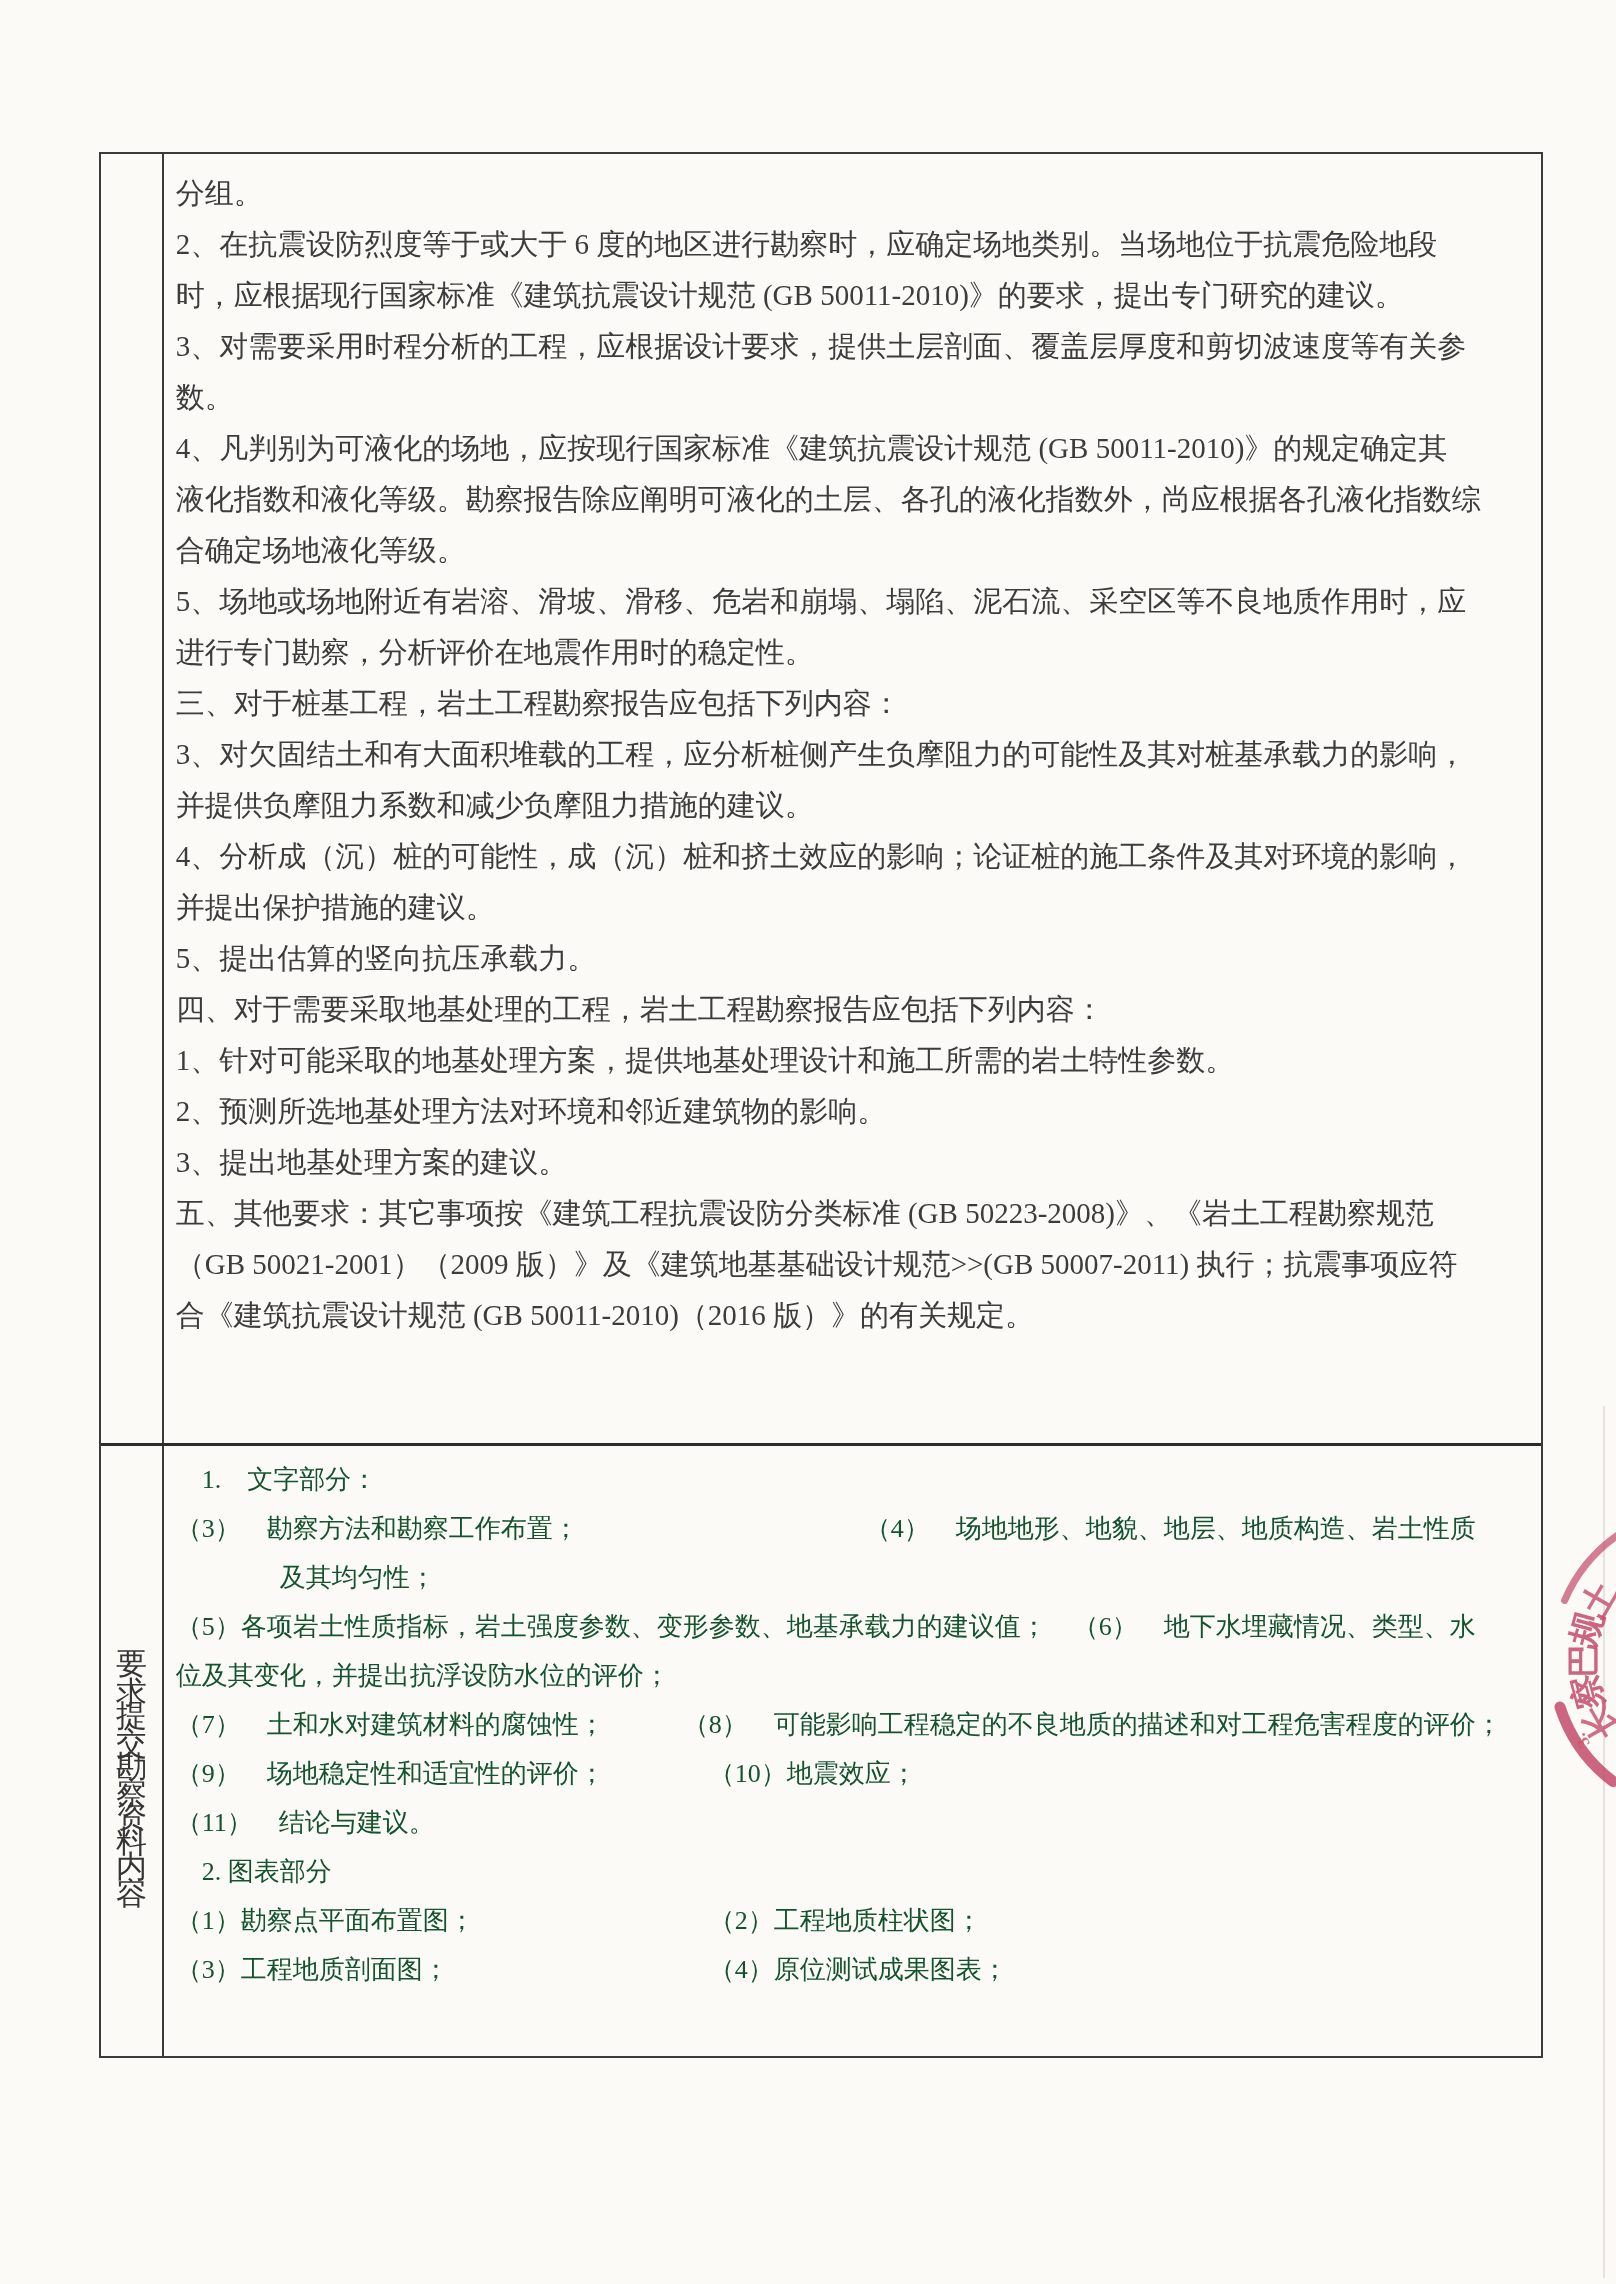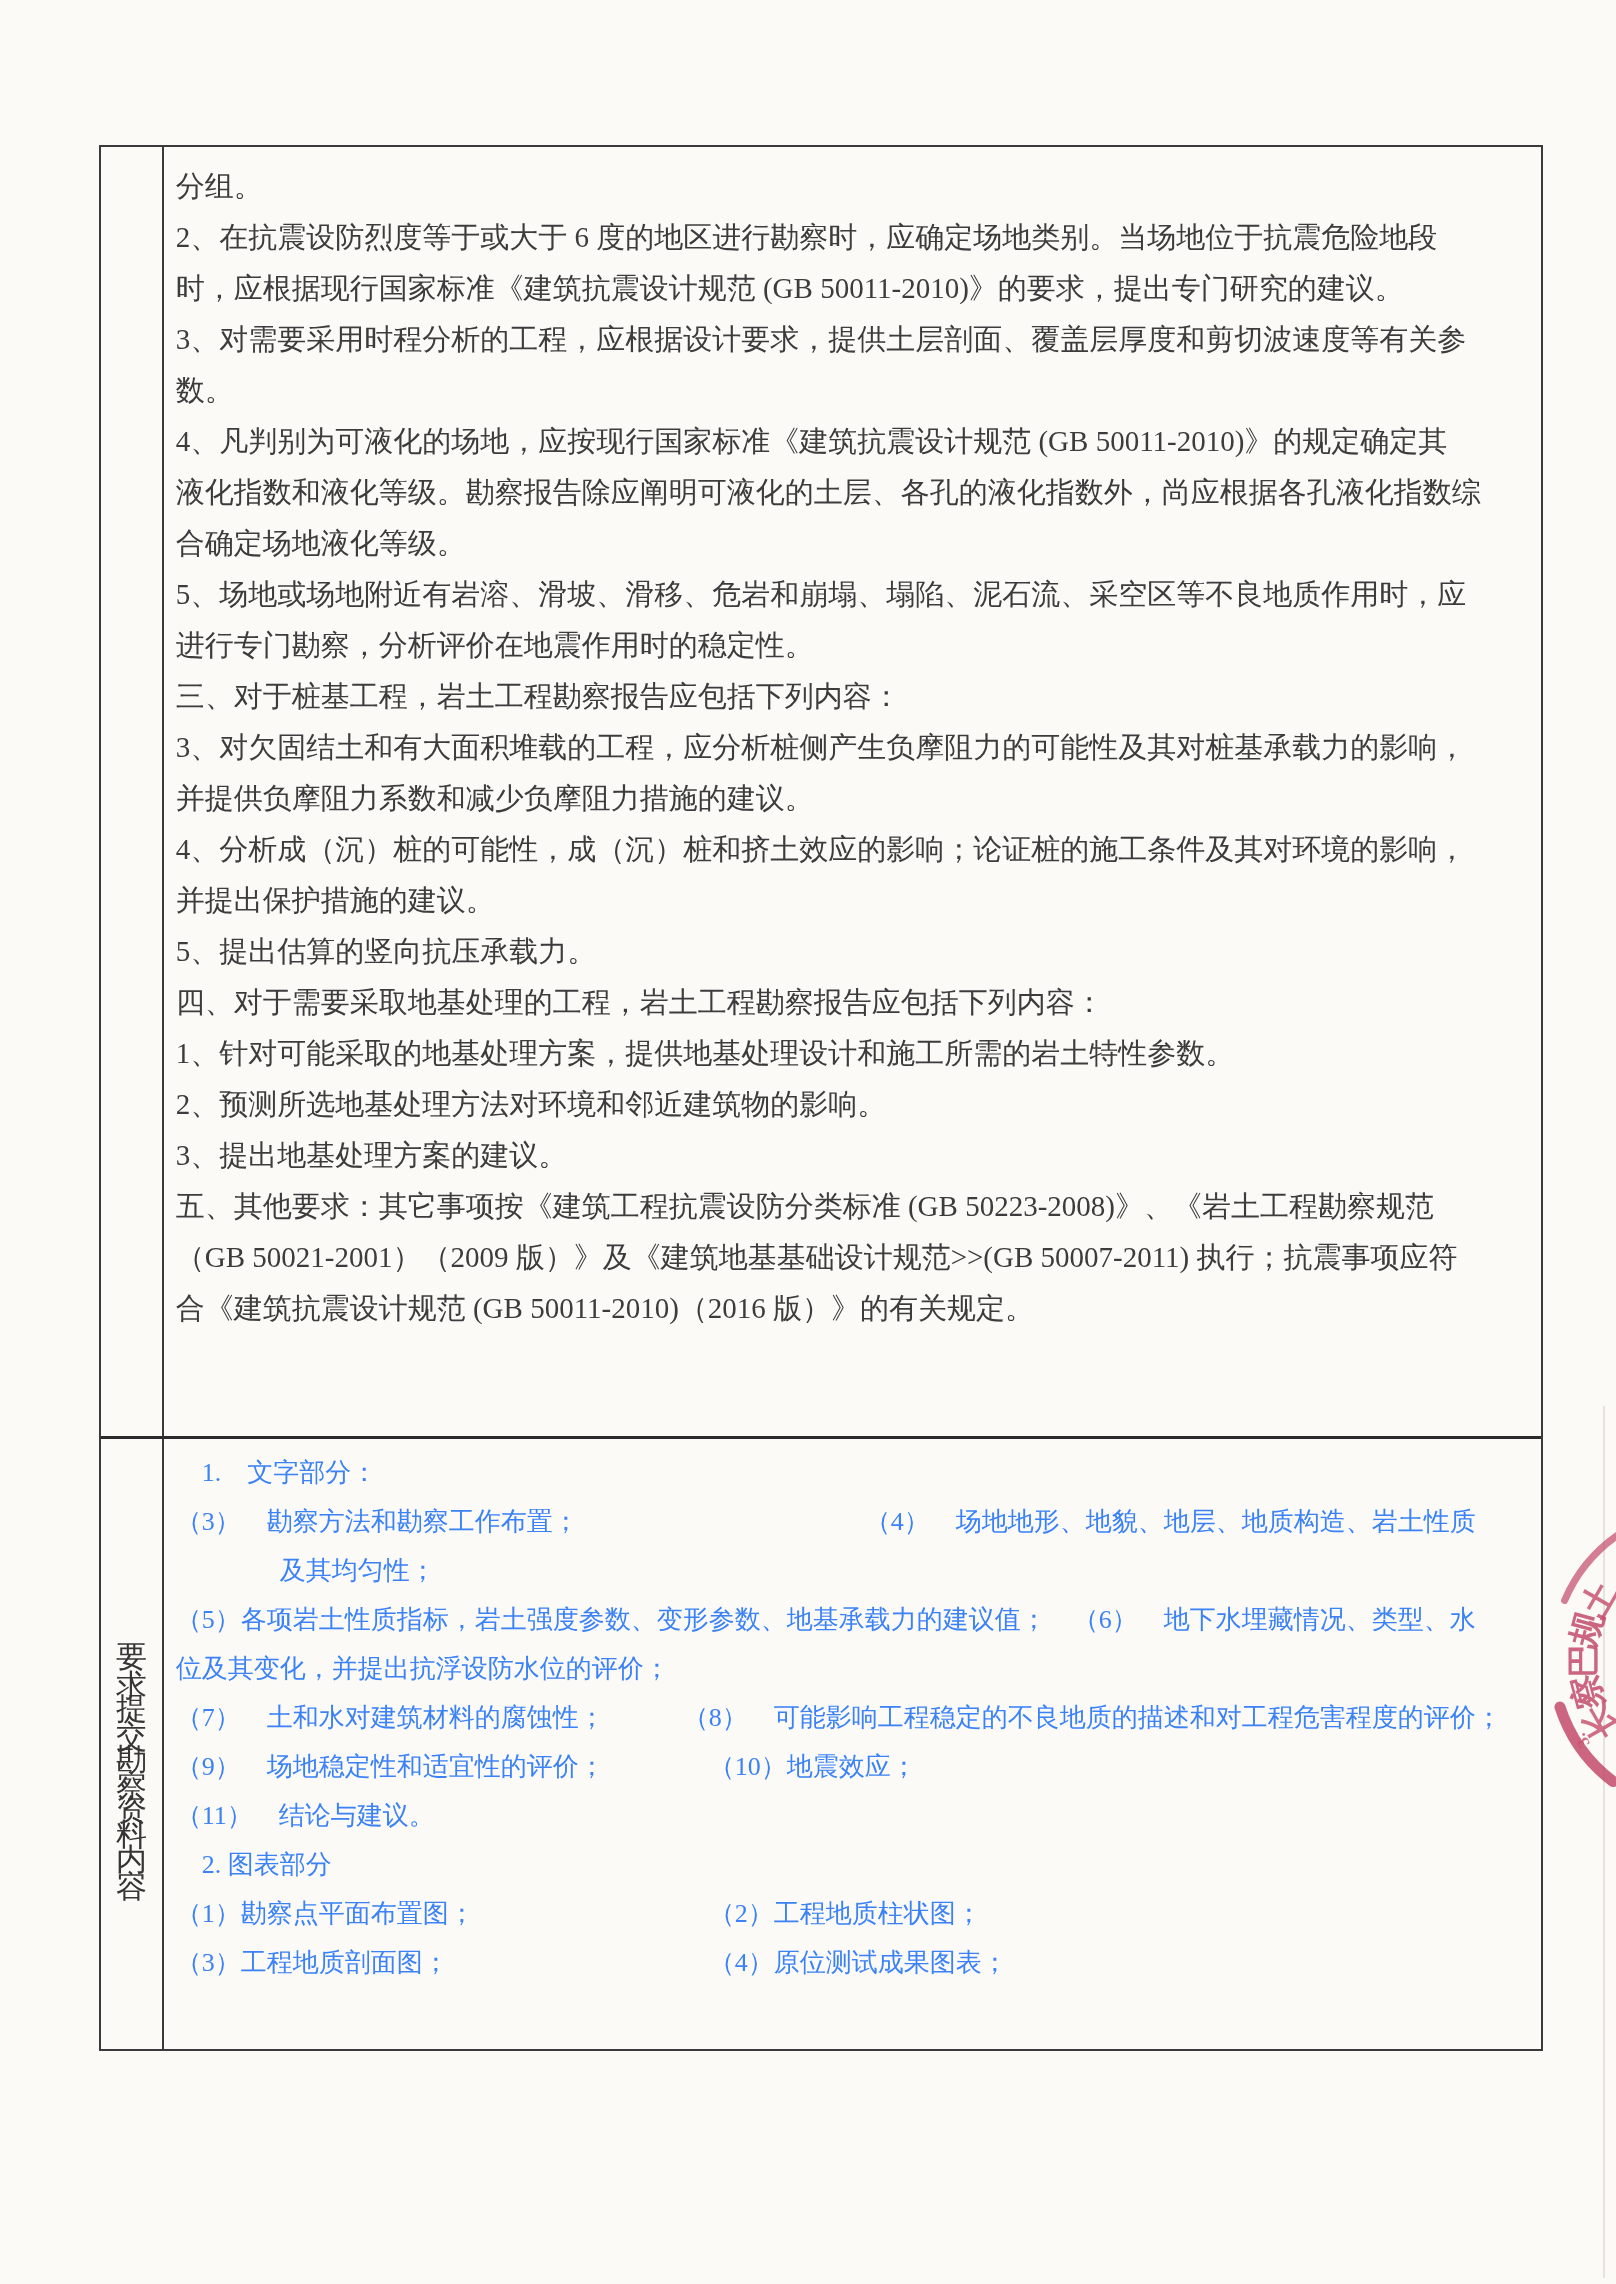--- a/index.html
+++ b/index.html
@@ -6,21 +6,21 @@
   body{
     width:1617px;height:2284px;
     background:#e9e7e3;
     font-family:"Liberation Serif","DejaVu Serif",serif;
   }
   .sheet{
     position:relative;width:1617px;height:2284px;
     background:#fbfaf7;overflow:hidden;
   }
   .doc-table{
-    position:absolute;left:99px;top:145px;
+    position:absolute;left:99px;top:152px;
     width:1444px;height:1906px;
     border:2.6px solid #3a3a3a;
     box-sizing:border-box;
     display:flex;flex-direction:column;
     background:transparent;
   }
   .trow{display:flex;min-height:0;}
   .trow1{height:1289px;border-bottom:3.9px solid #2b2b2b;}
   .trow2{flex:1;}
   .col-head{
@@ -39,21 +39,21 @@
   }
   .col-body{flex:1;box-sizing:border-box;min-width:0;overflow:hidden;}
   .body1{padding:14.3px 7.8px 0 11.7px;}
   .body2{padding:9px 6.5px 0 11.7px;}
   .t1line{
     font-size:29px;line-height:51px;
     color:#3c3c3c;white-space:pre;
   }
   .t2line{
     font-size:26px;line-height:49px;
-    color:#3b82f6;white-space:pre;
+    color:#14532d;white-space:pre;
   }
   .stamp{
     position:absolute;left:1548px;top:1530px;
     width:68px;height:273px;
     pointer-events:none;
     opacity:.92;
   }
   .stamp text{
     font-family:"Liberation Serif","DejaVu Serif",serif;
     font-weight:bold;

